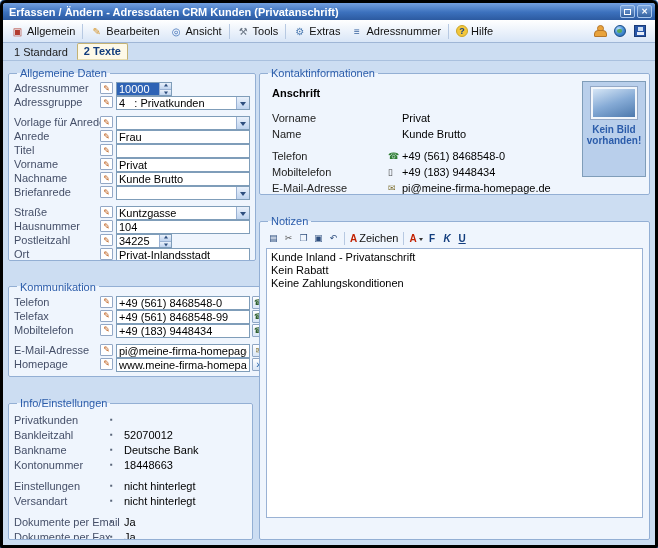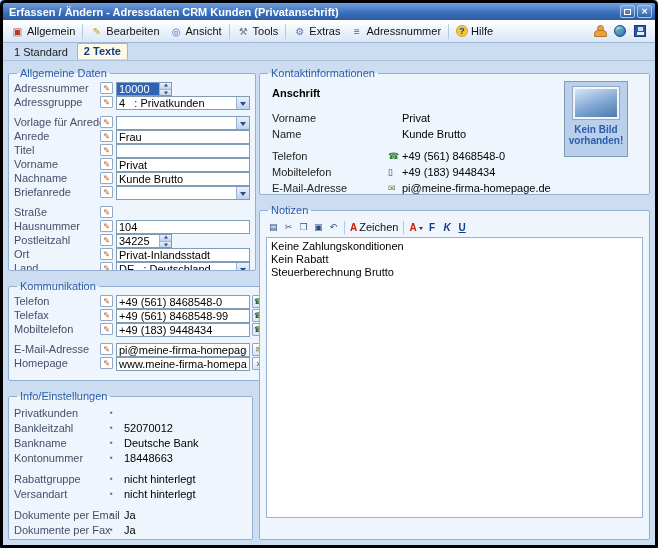--- a/index.html
+++ b/index.html
@@ -28,21 +28,21 @@
 .save-icon::before{content:"";position:absolute;left:3px;top:1px;width:5px;height:4px;background:#cfe0f4}
 .save-icon::after{content:"";position:absolute;left:2px;bottom:1px;width:7px;height:3px;background:#e8eef8}
 
 .tabbar{height:18px;flex:none;display:flex;align-items:flex-end;gap:3px;padding:2px 5px 0;background:#ccddf2;border-bottom:1px solid #a9c0de;font-size:11px}
 .tab{padding:1px 6px 2px;color:#1c1c1c;cursor:default}
 .tab.active{background:#fdf9e8;border:1px solid #c3b274;border-bottom-color:#e8ddb0;font-weight:bold;color:#123d7d;border-radius:2px 2px 0 0}
 
 .content{flex:1;display:flex;gap:6px;padding:6px 5px 5px;overflow:hidden}
 .col-left{width:245px;flex:none;display:flex;flex-direction:column}
 .col-right{flex:1;display:flex;flex-direction:column;min-width:0}
-fieldset{border:1px solid #93afd4;background:#eff5fd;border-radius:2px;padding:3px 5px 20px;margin:0 0 9px;overflow:hidden}
+fieldset{border:1px solid #93afd4;background:#eff5fd;border-radius:2px;padding:3px 5px 20px;margin:0 0 20px;overflow:hidden}
 legend{font-size:11px;color:#2b5caa;padding:0 3px;margin-left:3px}
 
 .frow{display:flex;height:14px;font-size:11px}
 .lbl{width:86px;flex:none;color:#454f68;white-space:nowrap;overflow:hidden}
 .editbtn{width:13px;height:12px;flex:none;background:#fff;border:1px solid #93a8c6;display:flex;align-items:center;justify-content:center;margin-right:3px;border-radius:1px;font-size:8px;color:#bd5f1d;cursor:pointer}
 .field{display:flex;align-items:stretch;border:1px solid #7f9db9;background:#fff;height:14px;width:134px;flex:none}
 .field input{flex:1;min-width:0;border:0;outline:0;background:transparent;font-family:"Liberation Sans",sans-serif;font-size:11px;padding:0 2px;color:#000}
 .val{flex:1;font-size:11px;padding:0 2px;white-space:pre;overflow:hidden;display:flex;align-items:center}
 .drop{width:13px;flex:none;background:linear-gradient(#eaf1fb,#bfd3ee);border-left:1px solid #9ab2d4;display:flex;align-items:center;justify-content:center;cursor:pointer}
 .drop::after{content:"";border:3px solid transparent;border-top:4px solid #2e4e7e;margin-top:4px}
@@ -63,21 +63,21 @@
 .bullet{width:14px;flex:none;font-size:8px;color:#596579}
 .ival{color:#000;white-space:nowrap}
 
 .kontakt{height:128px;flex:none;position:relative}
 .kheading{font-weight:bold;font-size:11px;margin:5px 0 11px 7px;color:#000}
 .krow{display:flex;align-items:center;height:16px;font-size:11px;padding-left:7px}
 .klbl{width:116px;flex:none;color:#222}
 .kico{width:14px;flex:none;font-size:9px;display:flex}
 .kico.phone{color:#2e7d32}.kico.mobile{color:#444}.kico.mail{color:#7a6a28}
 .kval{color:#000;white-space:nowrap}
-.imgbox{position:absolute;right:21px;top:2px;width:64px;height:76px;background:#b9cfeb;border:1px solid #7f9db9;display:flex;flex-direction:column;align-items:center;padding-top:5px}
+.imgbox{position:absolute;right:3px;top:2px;width:64px;height:96px;background:#b9cfeb;border:1px solid #7f9db9;display:flex;flex-direction:column;align-items:center;padding-top:5px}
 .thumb{width:46px;height:32px;background:linear-gradient(160deg,#d6e6f6 0%,#86abd6 50%,#4d79ad 100%);border:2px solid #f2f6fb;outline:1px solid #93a8c6}
 .noimg{color:#2b5caa;font-weight:bold;font-size:10px;text-align:center;margin-top:5px;line-height:11px}
 
 .notizen{flex:1;display:flex;flex-direction:column;margin-bottom:0;min-height:0}
 .ntoolbar{display:flex;align-items:center;padding:0 1px 2px;height:18px;flex:none}
 .tbtn{min-width:15px;height:15px;display:flex;align-items:center;justify-content:center;font-size:9px;color:#2e4e7e;padding:0 2px;cursor:pointer}
 .tbtn.cut{color:#555}
 .redA{color:#c22000;font-weight:bold;font-size:10px}
 .zeichen-label{margin-left:2px;color:#111;font-size:11px}
 .tbold{font-weight:bold;color:#123d7d;font-size:10px}
@@ -235,20 +235,24 @@
             <span class="val"></span>
             <span class="drop"></span>
           </span>
         </div>
         <div class="gap"></div>
         <div class="frow">
           <span class="lbl">Straße</span>
           <span class="editbtn">
               <span>✎</span>
             </span>
+          <span class="field">
+            <span class="val">Kuntzgasse</span>
+            <span class="drop"></span>
+          </span>
         </div>
         <div class="frow">
           <span class="lbl">Hausnummer</span>
           <span class="editbtn">
               <span>✎</span>
             </span>
           <span class="field">
               <input value="104" style="">
             </span>
         </div>
@@ -368,21 +372,21 @@
           <span class="bullet">▪</span>
           <span class="ival">Deutsche Bank</span>
         </div>
         <div class="irow">
           <span class="lbl2">Kontonummer</span>
           <span class="bullet">▪</span>
           <span class="ival">18448663</span>
         </div>
         <div class="gap"></div>
         <div class="irow">
-          <span class="lbl2">Rabattgruppe</span>
+          <span class="lbl2">Einstellungen</span>
           <span class="bullet">▪</span>
           <span class="ival">nicht hinterlegt</span>
         </div>
         <div class="irow">
           <span class="lbl2">Versandart</span>
           <span class="bullet">▪</span>
           <span class="ival">nicht hinterlegt</span>
         </div>
         <div class="gap"></div>
         <div class="irow">
@@ -469,20 +473,20 @@
               <span class="tbold">F</span>
             </span>
           <span class="tbtn">
               <span class="titalic">K</span>
             </span>
           <span class="tbtn">
               <span class="tunder">U</span>
             </span>
         </div>
         <div class="ntext">
+          <div class="nline">Kunde Inland - Privatanschrift</div>
+          <div class="nline">Kein Rabatt</div>
           <div class="nline">Keine Zahlungskonditionen</div>
-          <div class="nline">Kein Rabatt</div>
-          <div class="nline">Steuerberechnung Brutto</div>
         </div>
       </fieldset>
     </div>
   </div>
 </div>
 
 </body></html>

